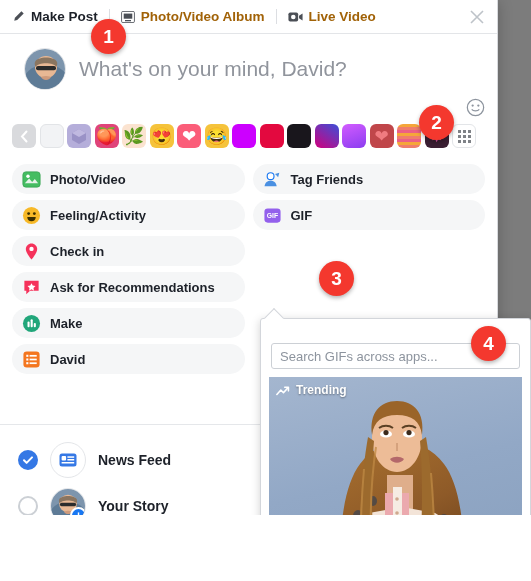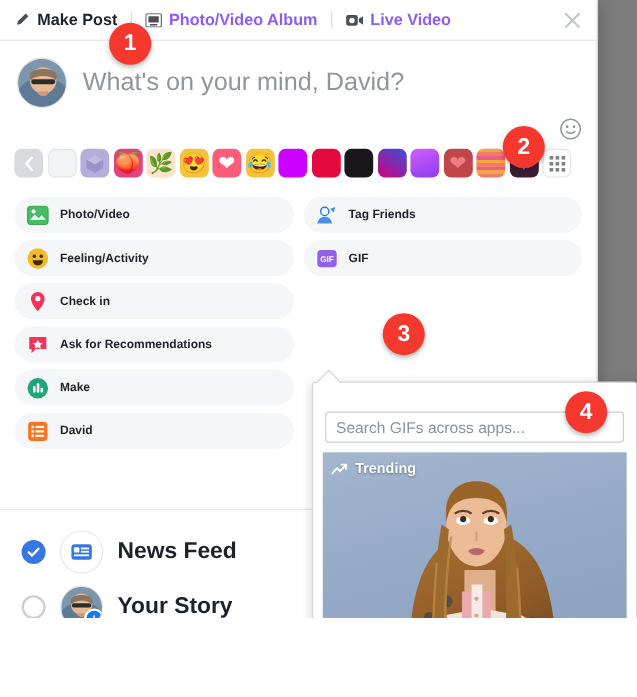--- a/index.html
+++ b/index.html
@@ -25,30 +25,30 @@
     overflow: hidden;
   }
 
   
   .hdr {
     position: relative; height: 34px; border-bottom: 1px solid #e3e5e8;
     display: flex; align-items: center; padding-left: 12px; background: #fff;
   }
   .hdr-tab { display: flex; align-items: center; gap: 6px; font-size: 13.5px; font-weight: bold; }
   .hdr-tab.active { color: #1d2129; }
-  .hdr-tab.link { color: #8b5cf6; }
+  .hdr-tab.link { color: #a16207; }
   .hdr-sep { width: 1px; height: 15px; background: #dcdee2; margin: 0 11px; }
   .hdr-close {
     position: absolute; right: 11px; top: 8px; width: 18px; height: 18px;
     color: #bec3c9; cursor: pointer;
   }
   .ic { display:inline-block; line-height:0; }
 
   
-  .composer { padding: 14px 14px 0 14px; display: flex; gap: 13px; align-items: flex-start; }
+  .composer { padding: 14px 14px 0 24px; display: flex; gap: 13px; align-items: flex-start; }
   .avatar-img {
     width: 42px; height: 42px; border-radius: 50%; flex: none;
     overflow: hidden; border: 1px solid #e1e3e6; position: relative;
   }
   .placeholder-txt {
     font-size: 21px; color: #90949c; line-height: 42px; white-space: nowrap;
   }
 
   
   .emoji-row { position: relative; height: 34px; }
@@ -80,41 +80,41 @@
   .sw-emoji { display:flex; align-items:center; justify-content:center; font-size:17px; }
 
   
   .options { display: flex; gap: 8px; padding: 6px 12px 0 12px; }
   .col { flex: 1; display: flex; flex-direction: column; gap: 6px; }
   .opt {
     display: flex; align-items: center; gap: 9px;
     background: #f5f6f7; border-radius: 17px; height: 30px;
     padding: 0 10px; cursor: pointer;
   }
-  .opt-label { font-size: 10px; color: #1d2129; font-weight: bold; white-space: nowrap; }
+  .opt-label { font-size: 13px; color: #1d2129; font-weight: bold; white-space: nowrap; }
   .opt-ic { width: 19px; height: 19px; flex: none; line-height: 0; }
 
   
   .audience {
     position: absolute; left: 0; right: 0; bottom: 0;
     border-top: 1px solid #e5e7ea; background: #fff; padding: 12px 0 0 0;
   }
   .aud-row { display: flex; align-items: center; gap: 12px; padding: 5px 18px; }
   .radio {
     width: 20px; height: 20px; border-radius: 50%; flex: none;
     border: 2px solid #ccd0d5; background: #fff;
     display: flex; align-items: center; justify-content: center;
   }
   .radio.on { background: #3578e5; border-color: #3578e5; }
   .aud-ic {
     width: 36px; height: 36px; border-radius: 50%; flex: none;
     display: flex; align-items: center; justify-content: center;
     background: #fff; border: 1px solid #e4e6e9; overflow: hidden; position: relative;
   }
-  .aud-label { font-size: 19px; font-weight: bold; color: #1d2129; }
+  .aud-label { font-size: 14px; font-weight: bold; color: #1d2129; }
   .story-badge {
     position: absolute; right: -2px; bottom: -1px; width: 17px; height: 17px;
     border-radius: 50%; background: #1877f2; border: 2px solid #fff;
     display:flex; align-items:center; justify-content:center; color:#fff;
     font-size: 12px; font-weight: bold; line-height: 1;
   }
   .post-btn {
     margin: 10px 14px 12px 14px; height: 30px; border-radius: 3px;
     background: #9cb4da; color: #fff; font-size: 13px; font-weight: bold;
     display: flex; align-items: center; justify-content: center; cursor: pointer;

